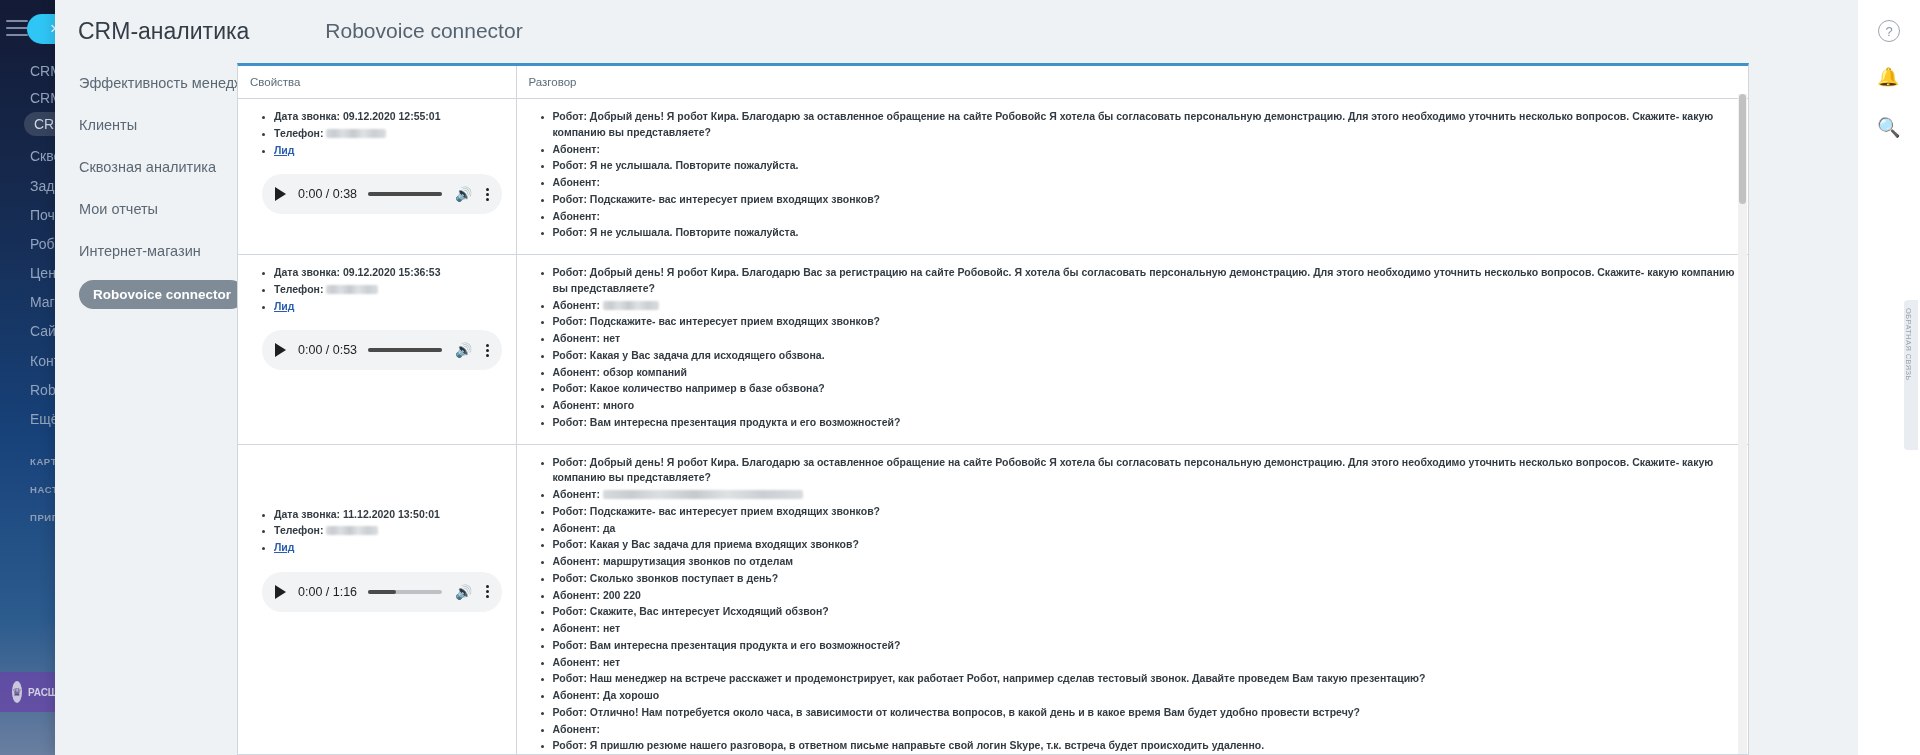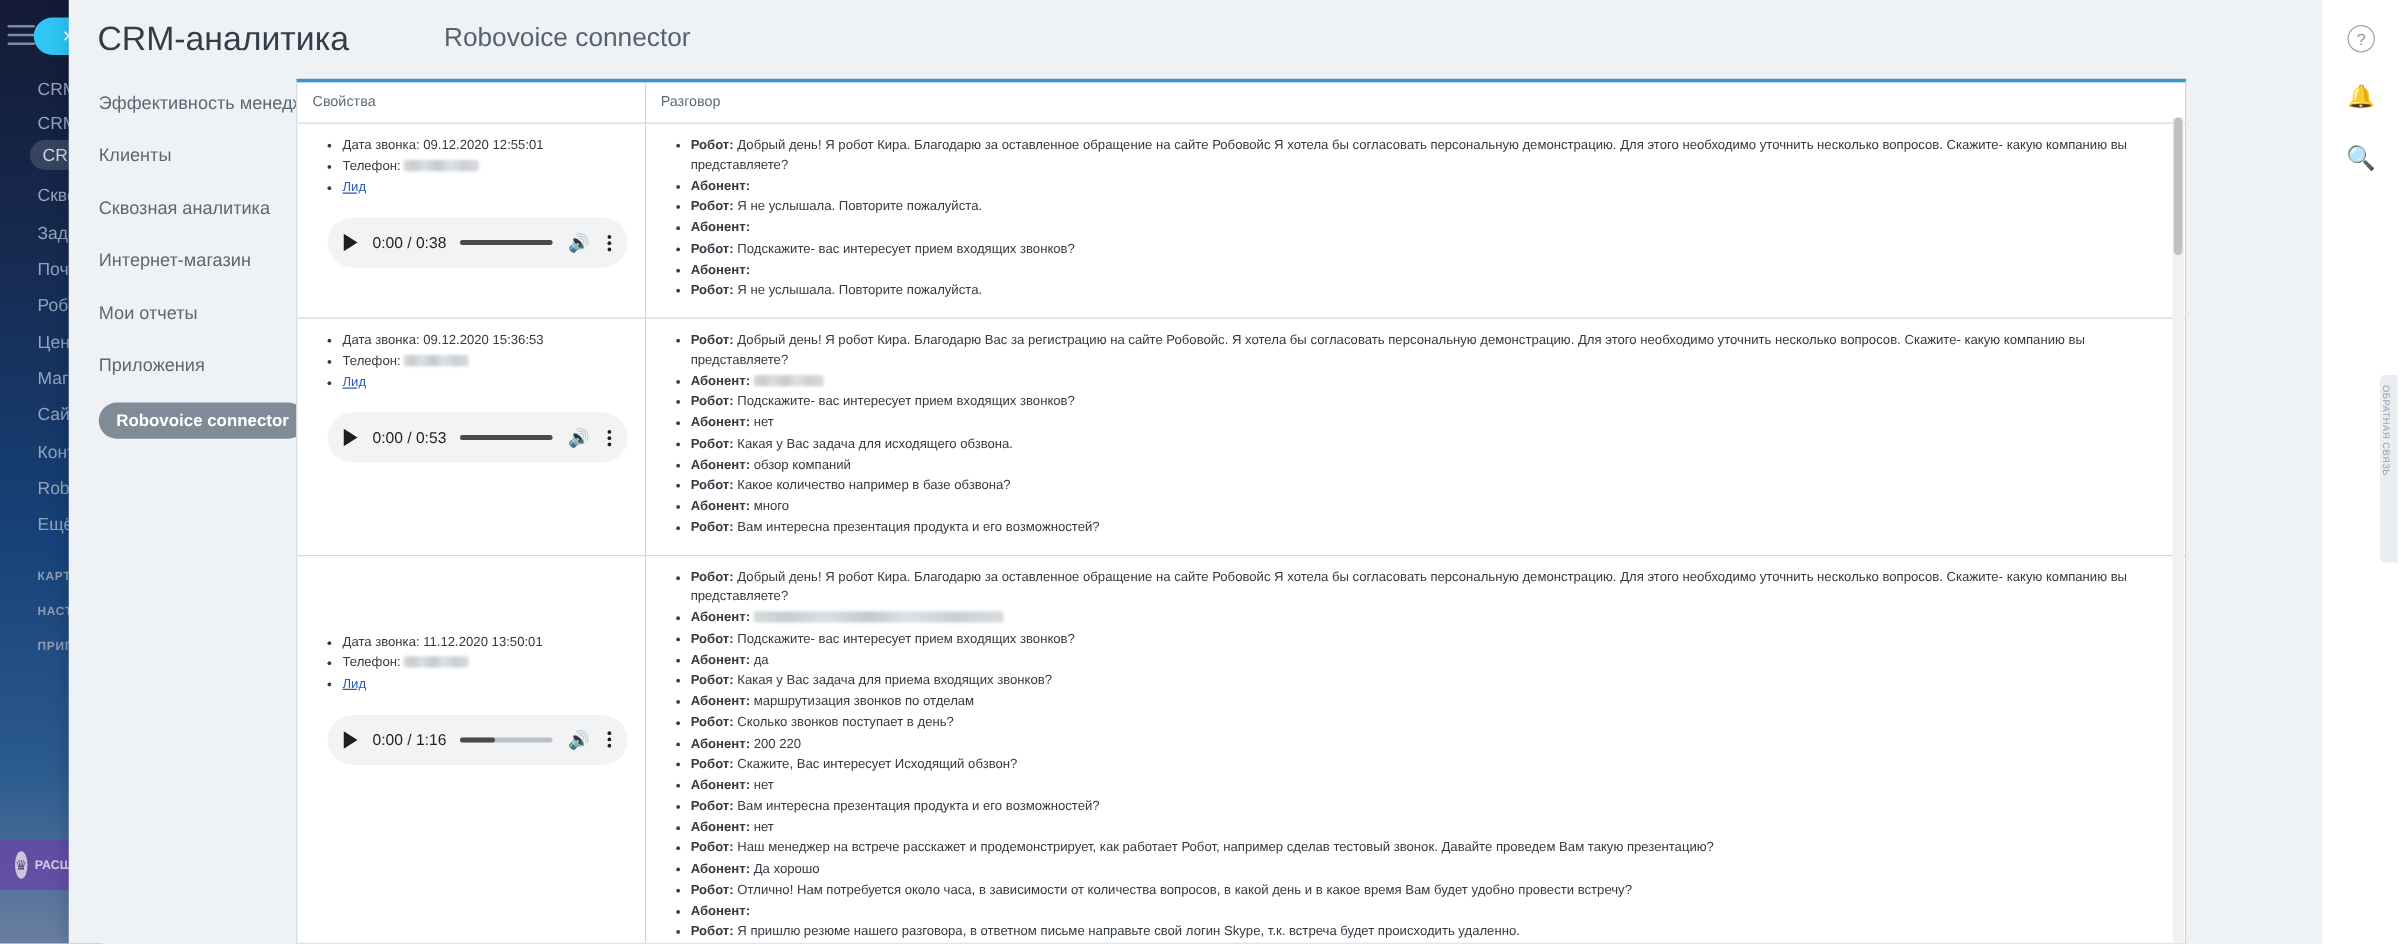--- a/index.html
+++ b/index.html
@@ -77,21 +77,21 @@
     background: #eef2f5;
     box-shadow: -3px 0 12px rgba(0,0,0,.14);
   }
   .panel-header {
     position: absolute; left: 0; top: 0;
     width: 100%; height: 62px;
     display: flex; align-items: center;
   }
   .panel-title {
     margin-left: 23px;
-    font-size: 27px; color: #333d47; font-weight: normal;
+    font-size: 23px; color: #333d47; font-weight: normal;
   }
   .panel-subtitle {
     margin-left: 76px;
     font-size: 21px; color: #55636f; font-weight: normal;
   }
 
   
   .sub-menu {
     position: absolute; left: 0; top: 62px;
     width: 222px; height: 693px;
@@ -141,21 +141,21 @@
   table.grid td {
     vertical-align: top;
     border-bottom: 1px solid #cfd6dd;
     border-right: 1px solid #cfd6dd;
     padding: 8px 10px 12px 10px;
     background: #ffffff;
   }
   table.grid td:last-child, table.grid th:last-child { border-right: none; }
   .col-props { width: 278px; }
 
-  ul.bullets { margin: 2px 0 0 0; padding-left: 26px; }
+  ul.bullets { margin: 2px 0 0 0; padding-left: 26px; font-weight: bold; }
   ul.bullets li {
     font-size: 10.5px; color: #333b42;
     line-height: 1.5; margin-bottom: 1px;
     list-style: disc;
   }
   ul.bullets li::marker { font-size: 9px; }
 
   .prop-list li { font-size: 10.5px; color: #2d353c; margin-bottom: 2px; }
   .lead-link { color: #2a5db0; text-decoration: underline; cursor: pointer; margin-top: 25px; }
 
@@ -296,23 +296,22 @@
 
     <div class="panel-header">
       <div class="panel-title">CRM-аналитика</div>
       <div class="panel-subtitle">Robovoice connector</div>
     </div>
 
     <div class="sub-menu">
       <div class="sub-item">Эффективность менедж...</div>
       <div class="sub-item">Клиенты</div>
       <div class="sub-item">Сквозная аналитика</div>
+      <div class="sub-item">Мои отчеты</div>
       <div class="sub-item">Интернет-магазин</div>
-      <div class="sub-item">Мои отчеты</div>
-      <div class="sub-item">Приложения</div>
       <div style="padding-left:12px;margin-top:8px;">
         <span class="sub-item current">Robovoice connector</span>
       </div>
     </div>
 
     <div class="table-wrap">
       <table class="grid">
         <thead>
           <tr>
             <th class="col-props">Свойства</th>

